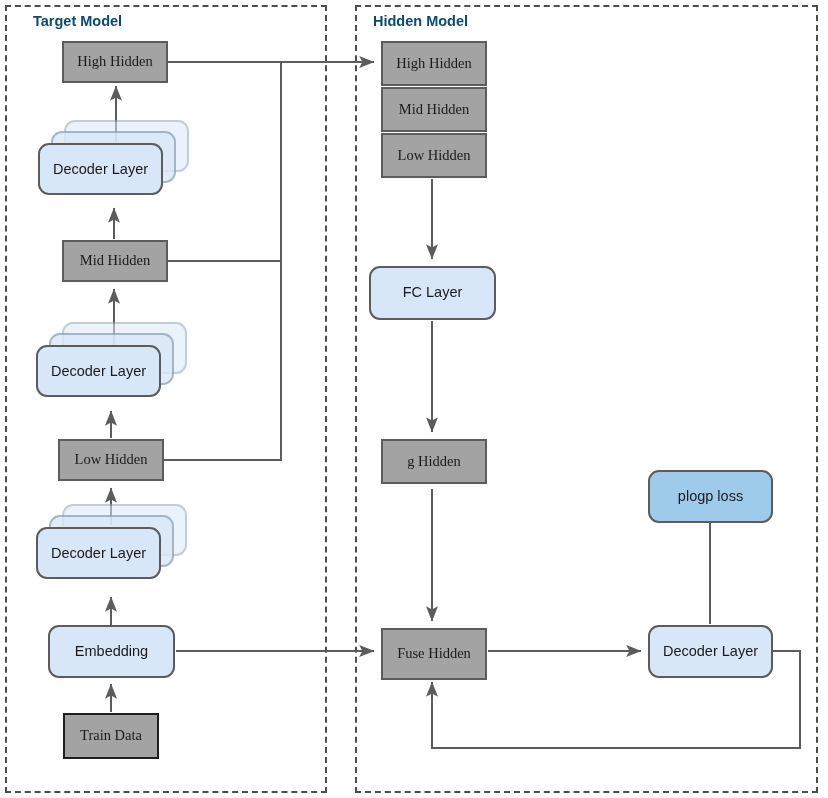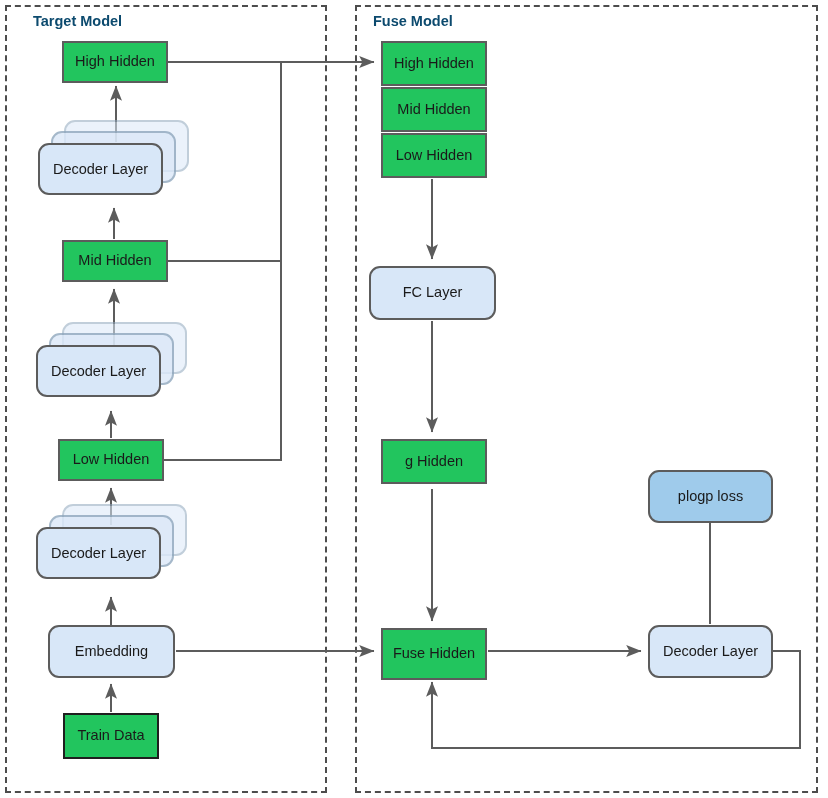--- a/index.html
+++ b/index.html
@@ -45,21 +45,21 @@
   .rect{
     border:2px solid #5c5c5c;
   }
   .rect-dark{
     border:2.5px solid #1f1f1f;
   }
   .round{
     border:2px solid #5c5c5c;
     border-radius:11px;
   }
-  .fill-orange{ background:#22c55e; }
+  .fill-orange{ background:#a3a3a3;font-family:Liberation Serif, serif; }
   .fill-blue{ background:#d8e7f8; }
   .fill-blue-dark{ background:#9fcbeb;margin-top:36px; }
 
   
   .stack{ position:absolute; }
   .stack .card{
     position:absolute;
     box-sizing:border-box;
     border:2px solid #8fa7bd;
     border-radius:11px;
@@ -88,21 +88,21 @@
 </style>
 </head>
 <body>
 
 <div id="canvas">
 
   <div class="container" style="left:5px; top:5px; width:322px; height:788px;"></div>
   <div class="container-title" style="left:33px; top:13px;">Target Model</div>
 
   <div class="container" style="left:355px; top:5px; width:463px; height:788px;"></div>
-  <div class="container-title" style="left:373px; top:13px;">Fuse Model</div>
+  <div class="container-title" style="left:373px; top:13px;">Hidden Model</div>
 
   <svg class="edges" viewBox="0 0 828 798" width="828" height="798">
     <defs>
       <marker id="arrow" markerWidth="9" markerHeight="9" refX="7.4" refY="3.2" orient="auto" markerUnits="strokeWidth">
         <path d="M0,0.2 L7.6,3.2 L0,6.2 L1.6,3.2 z" fill="#5c5c5c"></path>
       </marker>
     </defs>
     <g stroke="#5c5c5c" stroke-width="2" fill="none">
 
       <line x1="111" y1="712" x2="111" y2="684" marker-end="url(#arrow)"></line>

